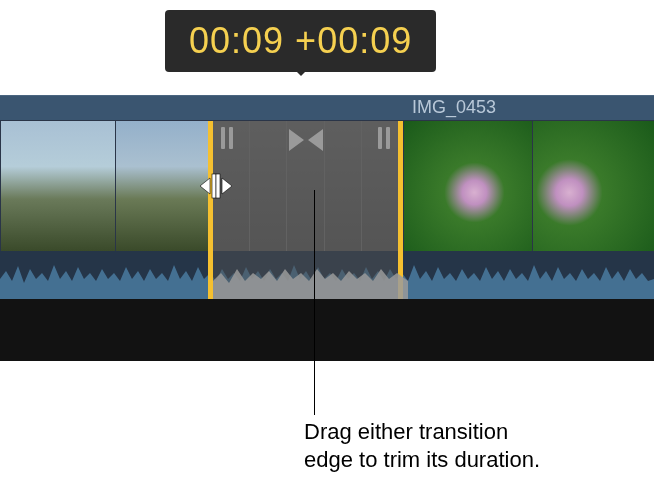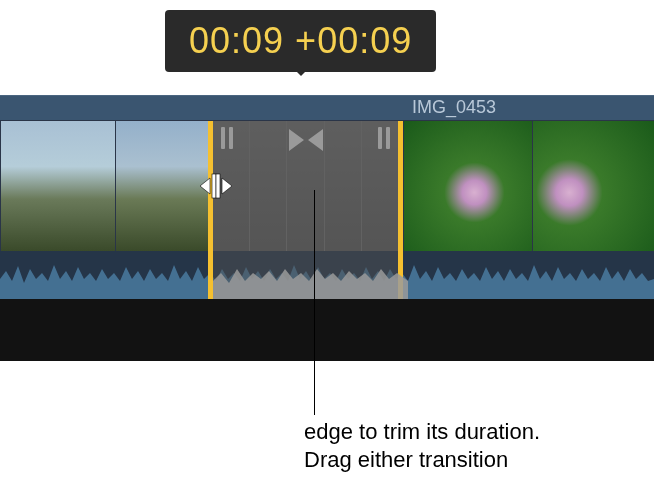--- a/index.html
+++ b/index.html
@@ -267,15 +267,15 @@
     </div>
   </div>
 
   <div class="timeline-bottom"></div>
 </div>
 
 <div class="dark-below"></div>
 
 <div class="callout-line"></div>
 <div class="callout-text">
+  <div>Drag either transition</div>
   <div>edge to trim its duration.</div>
-  <div>Drag either transition</div>
 </div>
 
 </body></html>

